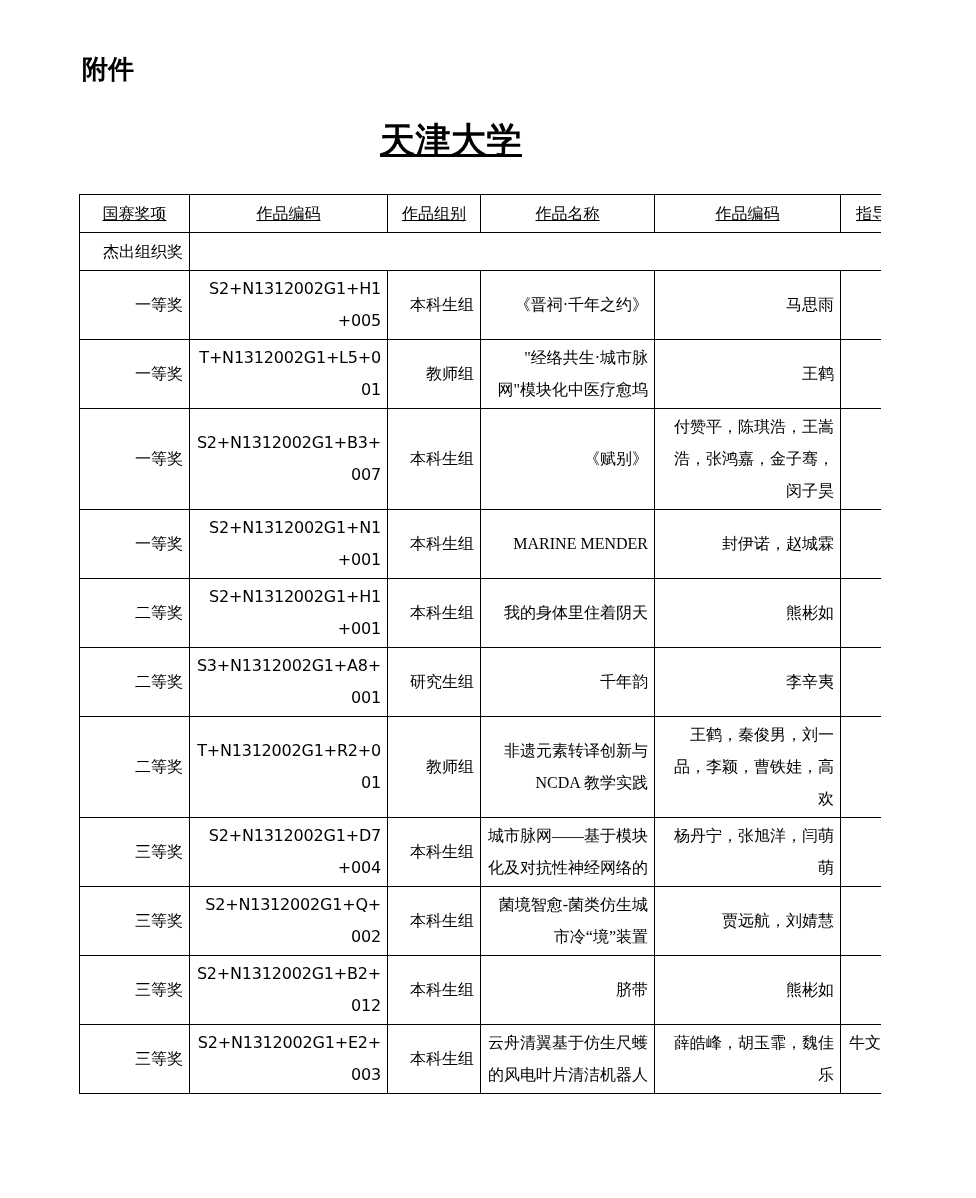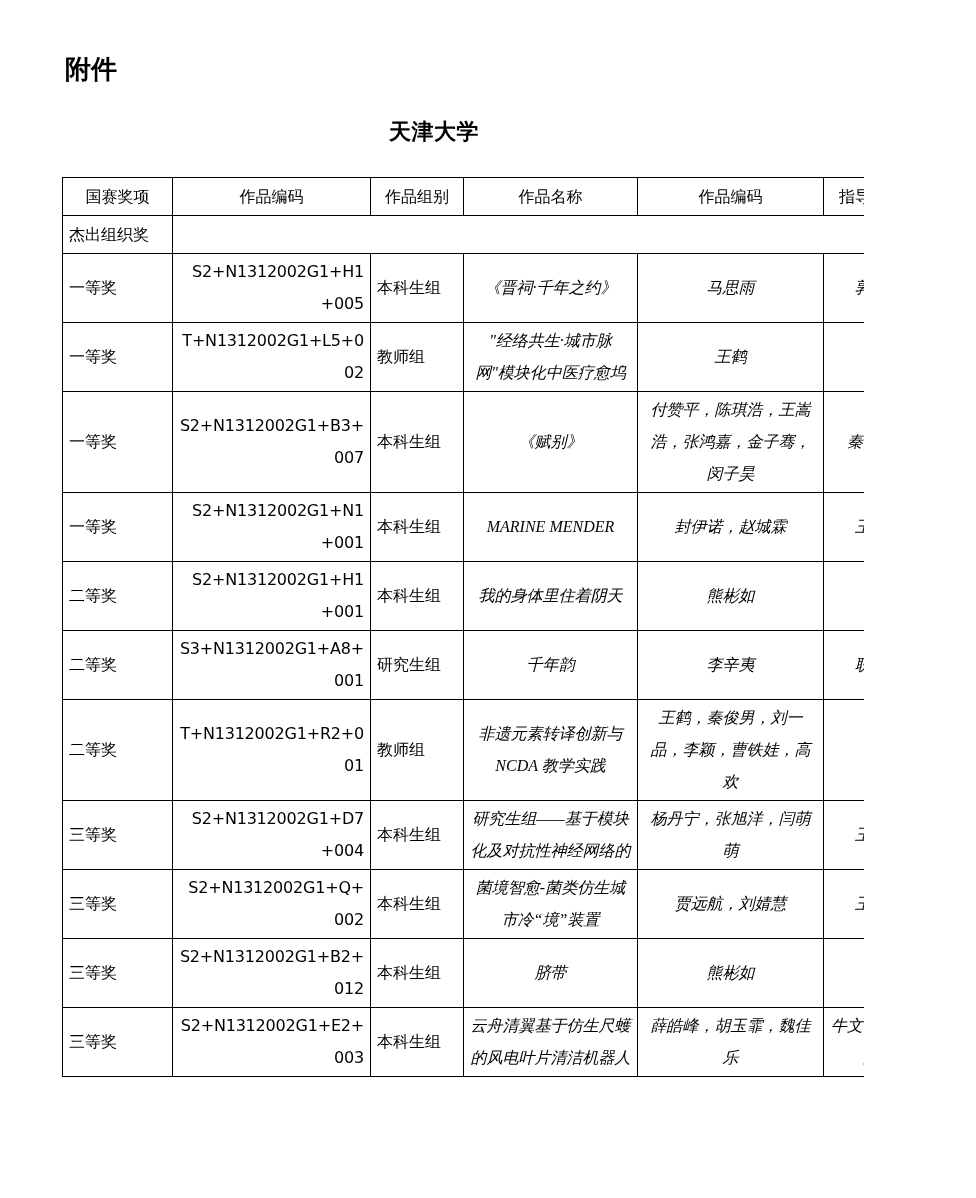--- a/index.html
+++ b/index.html
@@ -6,31 +6,33 @@
   html, body { background: #ffffff; }
   .page {
     position: relative;
     width: 864px;
     height: 1198px;
     background: #ffffff;
     color: #000000;
     font-family: "Liberation Serif", "DejaVu Serif", serif;
     padding: 52px 58px 0 62px;
     overflow: hidden;
+    margin-left: 17px;
   }
   .attachment {
     font-size: 26px;
     font-weight: bold;
     margin-left: 3px;
   }
   .titles { text-align: center; }
   .title-line {
     font-weight: bold;
-    font-size: 22px;
+    font-size: 35px;
     letter-spacing: 0.5px;
+    text-decoration: underline;
   }
   .t1 { margin-top: 30px; }
   .t2 { margin-top: 27px; }
   .t3 { margin-top: 25px; }
   table.awards {
     border-collapse: collapse;
     table-layout: fixed;
     width: 856px;
     margin-top: 30px;
   }
@@ -38,33 +40,32 @@
     border: 1px solid #000000;
     height: 38px;
     vertical-align: middle;
     font-size: 16px;
     font-weight: normal;
     line-height: 2;
     padding: 2px 6px;
     word-break: break-word;
     overflow-wrap: break-word;
   }
-  .awards th { text-align: center; padding: 2px 3px; }
-  .c-award, .c-group { text-align: left; }
+  .awards th { text-align: center; padding: 2px 3px; text-decoration: underline; }
+  .c-award, .c-group { text-align: right; }
   .c-code {
     text-align: right;
     font-family: "DejaVu Sans", "Liberation Sans", sans-serif;
     font-size: 14.5px;
     letter-spacing: -0.2px;
     padding: 2px 3px;
   }
   .c-title, .c-creators, .c-advisor {
-    text-align: center;
+    text-align: right;
     padding: 2px 6px 2px 12px;
-    font-style: italic;
   }
 </style>
 </head>
 <body>
 
 <div class="page">
 
   <div class="attachment">附件</div>
 
   <div class="titles">
@@ -98,21 +99,21 @@
       <tr>
         <td class="c-award">一等奖</td>
         <td class="c-code">S2+N1312002G1+H1+005</td>
         <td class="c-group">本科生组</td>
         <td class="c-title">《晋祠·千年之约》</td>
         <td class="c-creators">马思雨</td>
         <td class="c-advisor">郭滢</td>
       </tr>
       <tr>
         <td class="c-award">一等奖</td>
-        <td class="c-code">T+N1312002G1+L5+002</td>
+        <td class="c-code">T+N1312002G1+L5+001</td>
         <td class="c-group">教师组</td>
         <td class="c-title">"经络共生·城市脉网"模块化中医疗愈坞</td>
         <td class="c-creators">王鹤</td>
         <td class="c-advisor"></td>
       </tr>
       <tr>
         <td class="c-award">一等奖</td>
         <td class="c-code">S2+N1312002G1+B3+007</td>
         <td class="c-group">本科生组</td>
         <td class="c-title">《赋别》</td>
@@ -148,21 +149,21 @@
         <td class="c-code">T+N1312002G1+R2+001</td>
         <td class="c-group">教师组</td>
         <td class="c-title">非遗元素转译创新与 NCDA 教学实践</td>
         <td class="c-creators">王鹤，秦俊男，刘一品，李颖，曹铁娃，高欢</td>
         <td class="c-advisor"></td>
       </tr>
       <tr>
         <td class="c-award">三等奖</td>
         <td class="c-code">S2+N1312002G1+D7+004</td>
         <td class="c-group">本科生组</td>
-        <td class="c-title">研究生组——基于模块化及对抗性神经网络的</td>
+        <td class="c-title">城市脉网——基于模块化及对抗性神经网络的</td>
         <td class="c-creators">杨丹宁，张旭洋，闫萌萌</td>
         <td class="c-advisor">王鹤</td>
       </tr>
       <tr>
         <td class="c-award">三等奖</td>
         <td class="c-code">S2+N1312002G1+Q+002</td>
         <td class="c-group">本科生组</td>
         <td class="c-title">菌境智愈-菌类仿生城市冷“境”装置</td>
         <td class="c-creators">贾远航，刘婧慧</td>
         <td class="c-advisor">王鹤</td>

